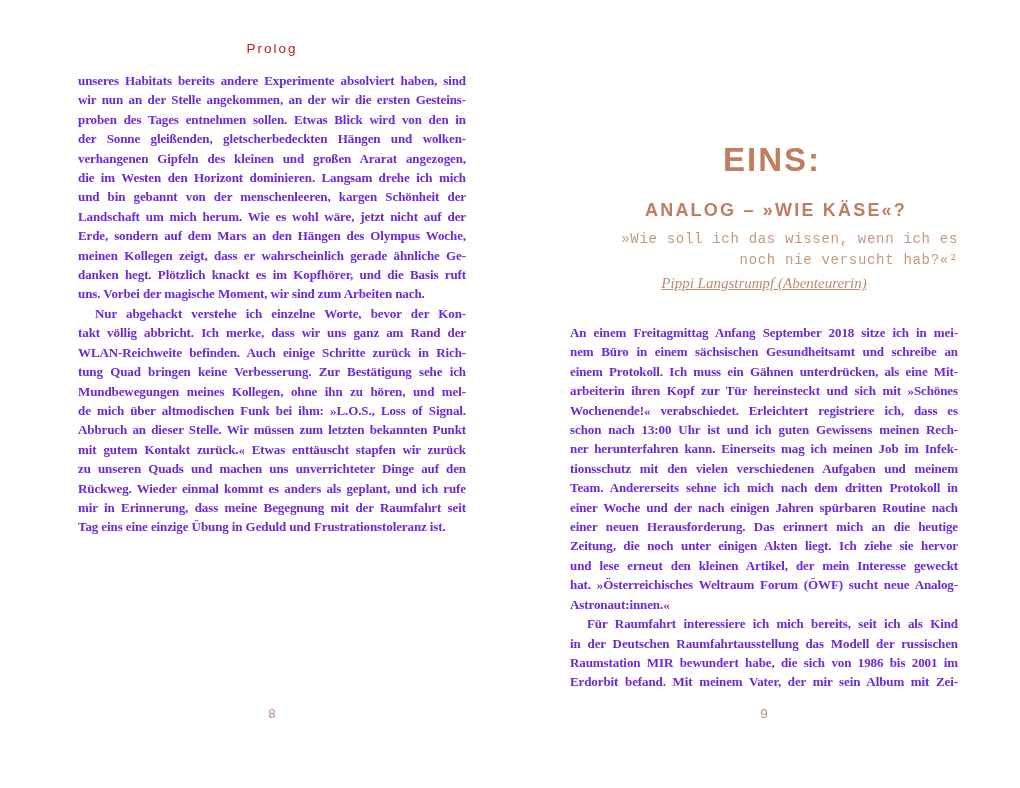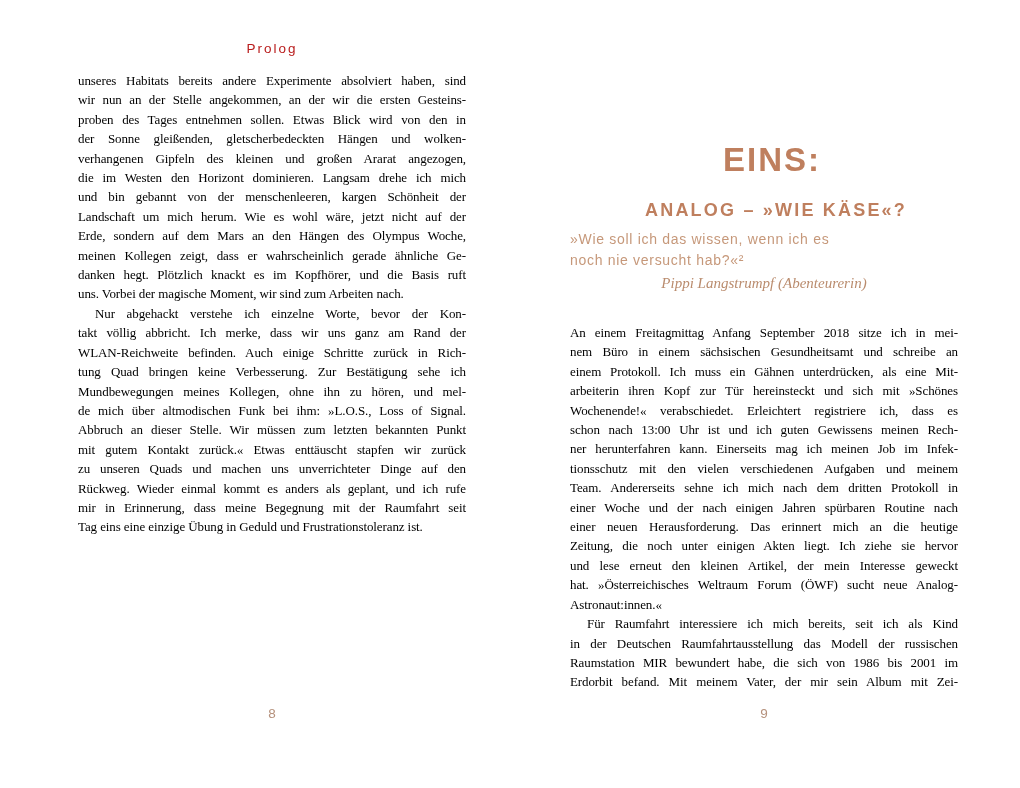--- a/index.html
+++ b/index.html
@@ -35,21 +35,22 @@
   }
   .body-left  { left: 78px;  top: 71px;  }
   .body-right { left: 570px; top: 323px; }
   .line {
     font-size: 13px;
     letter-spacing: -0.1px;
     line-height: 19.4px;
     white-space: nowrap;
     text-align: justify;
     text-align-last: justify;
-    color: #000000;
+    color: #6d28d9;
+    font-weight: bold;
   }
   .line.end { text-align-last: left; }
   .line.indent { padding-left: 17px; }
   .folio {
     position: absolute;
     top: 706px;
     width: 388px;
     text-align: center;
     font-family: "Liberation Sans", sans-serif;
     font-size: 13.5px;
@@ -82,37 +83,38 @@
     font-weight: bold;
     font-size: 18px;
     letter-spacing: 2.2px;
     color: #bf7f5e;
   }
   .chapter-quote {
     position: absolute;
     left: 570px;
     top: 229px;
     width: 388px;
-    text-align: left;
-    font-family: Liberation Sans, sans-serif;
+    text-align: right;
+    font-family: Liberation Mono, monospace;
     font-size: 14px;
     letter-spacing: 0.7px;
     line-height: 21px;
     color: #c6987a;
   }
   .quote-attribution {
     position: absolute;
     left: 570px;
     top: 275px;
     width: 388px;
     text-align: center;
     font-family: "Liberation Serif", serif;
     font-style: italic;
     font-size: 15px;
     color: #ba8c6e;
+    text-decoration: underline;
   }
 </style>
 </head>
 <body>
 
 <div class="spread">
 
   <div class="running-head">Prolog</div>
 
   <div class="body-block body-left">

